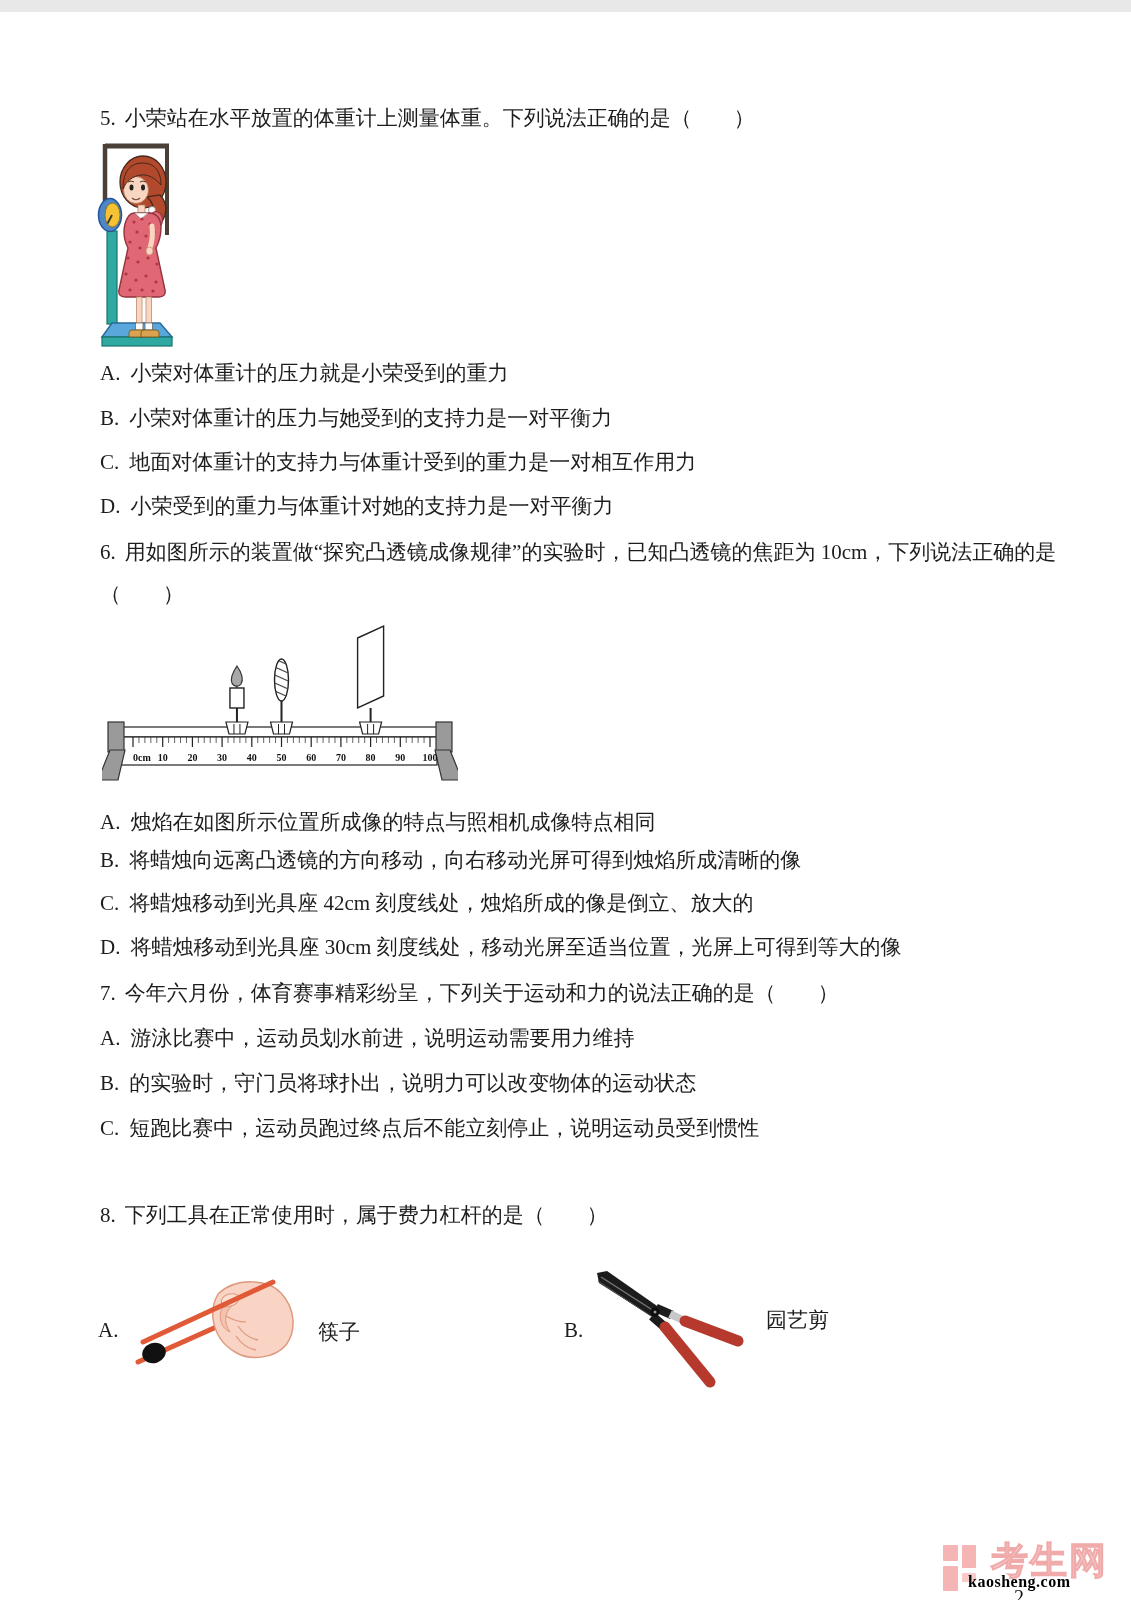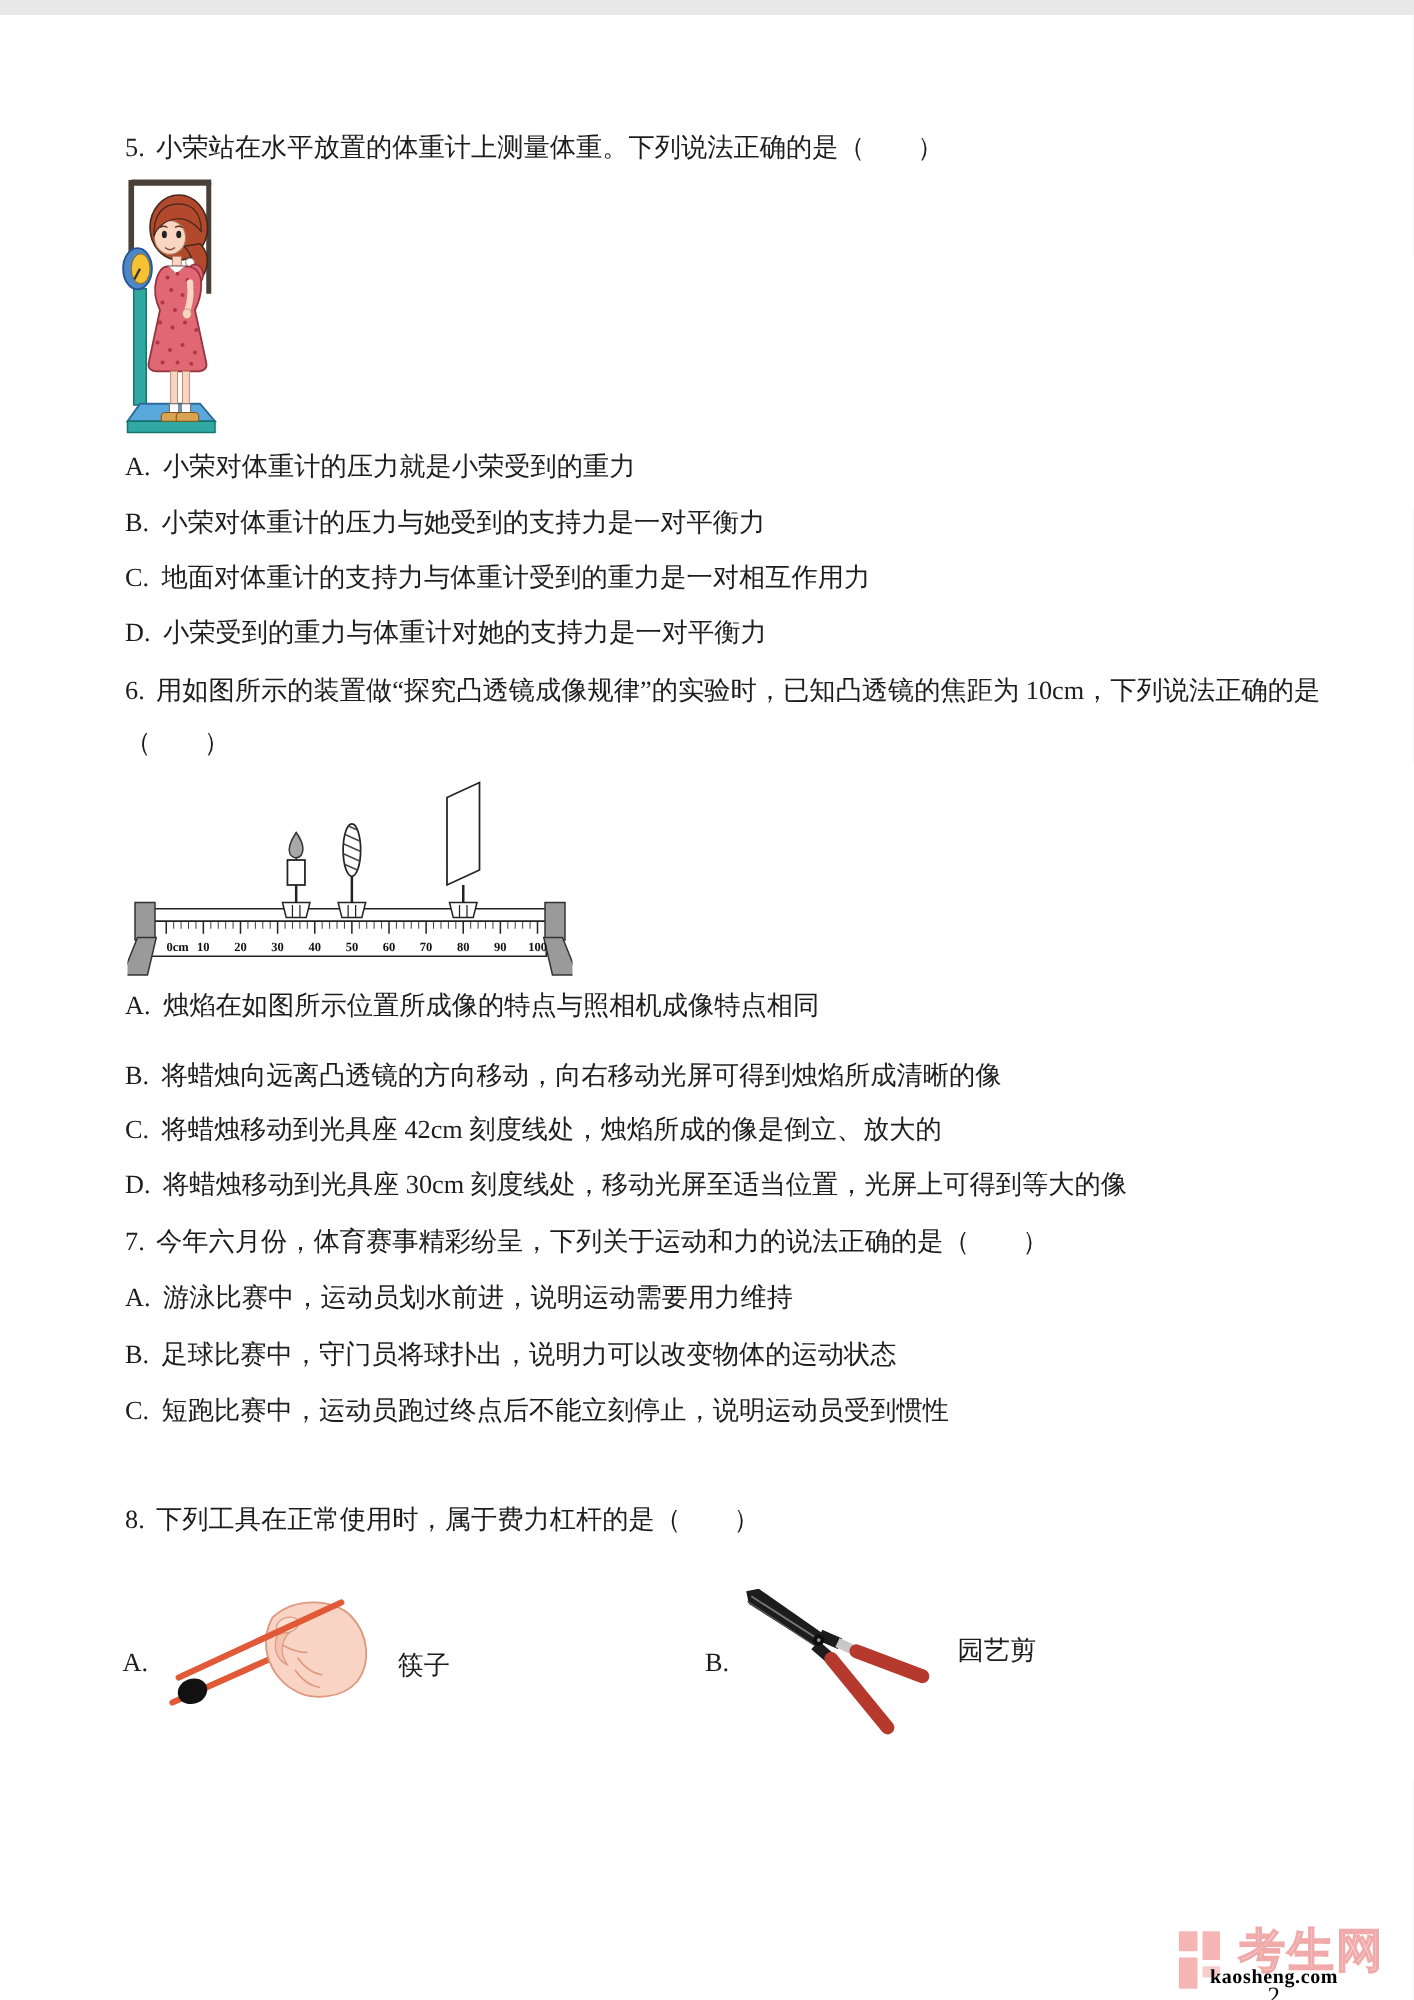--- a/index.html
+++ b/index.html
@@ -234,41 +234,41 @@
       <text x="120.10000000000001" y="151" text-anchor="middle" class="ruler-num">30</text>
       <text x="149.8" y="151" text-anchor="middle" class="ruler-num">40</text>
       <text x="179.5" y="151" text-anchor="middle" class="ruler-num">50</text>
       <text x="209.20000000000002" y="151" text-anchor="middle" class="ruler-num">60</text>
       <text x="238.9" y="151" text-anchor="middle" class="ruler-num">70</text>
       <text x="268.6" y="151" text-anchor="middle" class="ruler-num">80</text>
       <text x="298.3" y="151" text-anchor="middle" class="ruler-num">90</text>
       <text x="328" y="151" text-anchor="middle" class="ruler-num">100</text>
     </svg>
 
-  <div class="line" style="top:780px">
+  <div class="line" style="top:798px">
     <span class="olabel">A.</span><span>烛焰在如图所示位置所成像的特点与照相机成像特点相同</span>
   </div>
   <div class="line" style="top:836px">
     <span class="olabel">B.</span><span>将蜡烛向远离凸透镜的方向移动，向右移动光屏可得到烛焰所成清晰的像</span>
   </div>
   <div class="line" style="top:879px">
     <span class="olabel">C.</span><span>将蜡烛移动到光具座 42cm 刻度线处，烛焰所成的像是倒立、放大的</span>
   </div>
   <div class="line" style="top:923px">
     <span class="olabel">D.</span><span>将蜡烛移动到光具座 30cm 刻度线处，移动光屏至适当位置，光屏上可得到等大的像</span>
   </div>
 
   <div class="line" style="top:969px">
     <span class="qnum">7.</span><span>今年六月份，体育赛事精彩纷呈，下列关于运动和力的说法正确的是（　　）</span>
   </div>
   <div class="line" style="top:1014px">
     <span class="olabel">A.</span><span>游泳比赛中，运动员划水前进，说明运动需要用力维持</span>
   </div>
   <div class="line" style="top:1059px">
-    <span class="olabel">B.</span><span>足球比赛中，守门员将球扑出，说明力可以改变物体的运动状态</span>
+    <span class="olabel">B.</span><span>的实验时，守门员将球扑出，说明力可以改变物体的运动状态</span>
   </div>
   <div class="line" style="top:1104px">
     <span class="olabel">C.</span><span>短跑比赛中，运动员跑过终点后不能立刻停止，说明运动员受到惯性</span>
   </div>
 
   <div class="line" style="top:1191px">
     <span class="qnum">8.</span><span>下列工具在正常使用时，属于费力杠杆的是（　　）</span>
   </div>
 
   <div class="cap" style="left:98px;top:1306px">A.</div>

